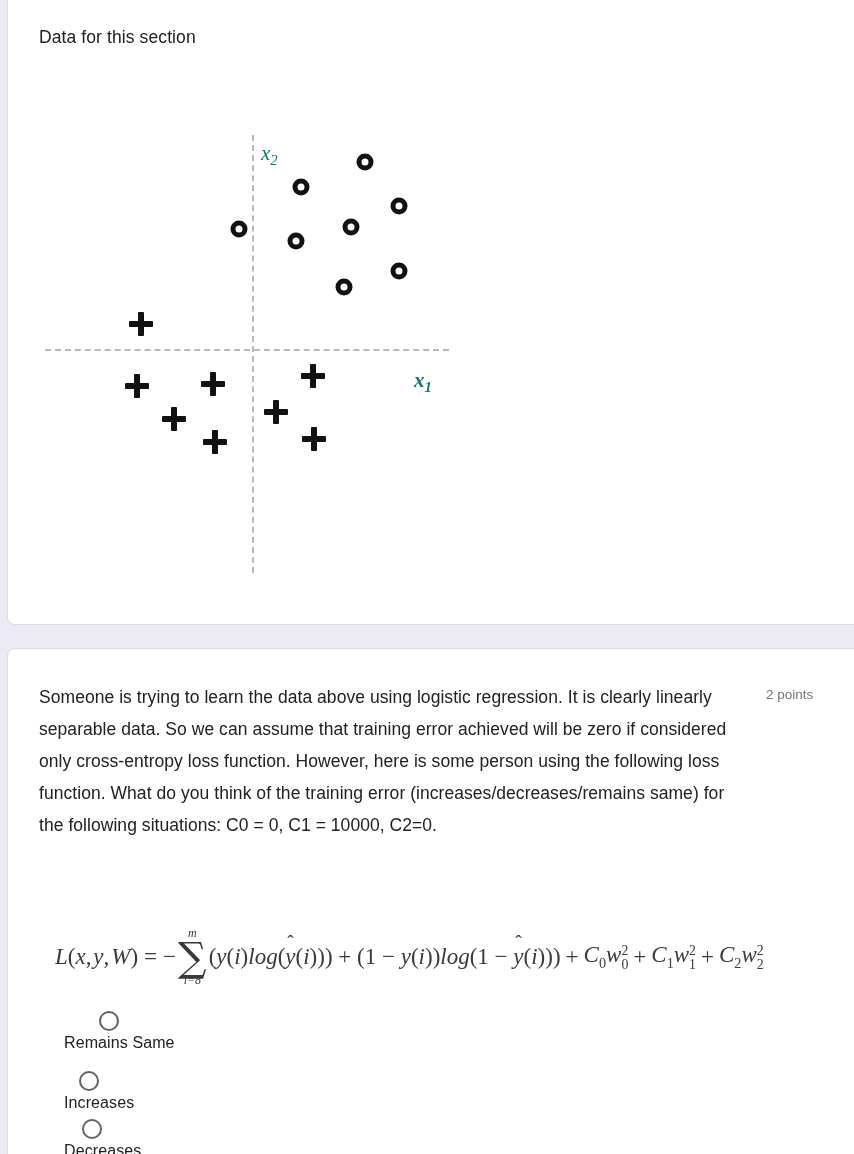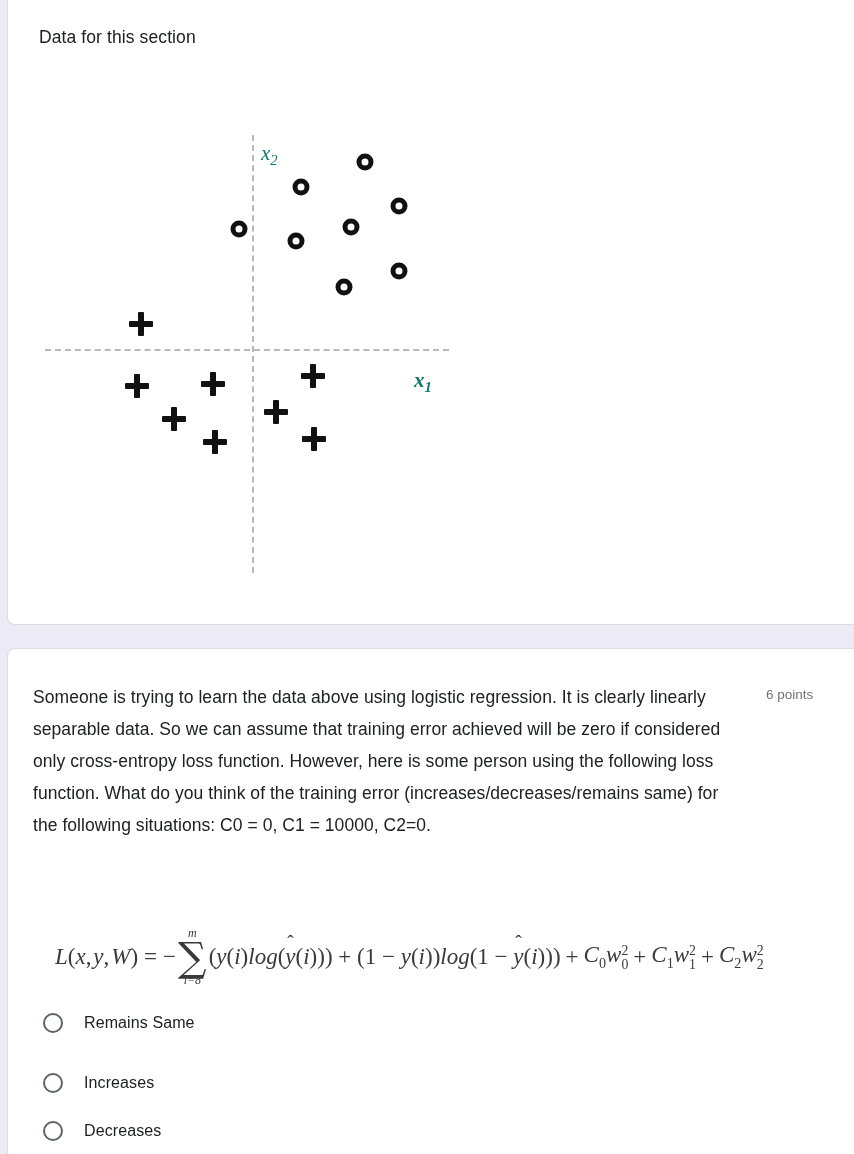--- a/index.html
+++ b/index.html
@@ -134,21 +134,21 @@
     top: 50%;
     left: 0;
     height: 6.5px;
     width: 24px;
     margin-top: -3.25px;
   }
 
   
   .q-body {
     position: absolute;
-    left: 25px;
+    left: 31px;
     top: 32px;
     width: 700px;
   }
   .q-text {
     font-size: 17.5px;
     line-height: 32px;
     color: #202124;
     letter-spacing: 0.05px;
   }
   .q-points {
@@ -217,20 +217,21 @@
   }
   .subsup span { line-height: 1.05; }
 
   
   .option {
     position: absolute;
     left: 35px;
     display: flex;
     align-items: center;
     height: 24px;
+    flex-direction: column;
   }
   #option-0 { top: 362px; }
   #option-1 { top: 422px; }
   #option-2 { top: 470px; text-align: center; }
   .radio {
     width: 20px;
     height: 20px;
     border-radius: 50%;
     border: 2px solid #5f6368;
     box-sizing: border-box;
@@ -281,21 +282,21 @@
 
     </div>
   </section>
 
   <section class="card" id="question-card">
 
     <div class="q-body">
       <div class="q-text">Someone is trying to learn the data above using logistic regression. It is clearly linearly separable data. So we can assume that training error achieved will be zero if considered only cross-entropy loss function. However, here is some person using the following loss function. What do you think of the training error (increases/decreases/remains same) for the following situations: C0 = 0, C1 = 10000, C2=0.</div>
     </div>
 
-    <div class="q-points">6 points</div>
+    <div class="q-points">2 points</div>
 
     <div class="formula">
       <span><i>L</i>(<i>x</i>, <i>y</i>, <i>W</i>)</span>
       <span style="padding:0 6px">=</span>
       <span>−</span>
       <span class="sumblock">
         <span class="lim">m</span>
         <span class="sigma">∑</span>
         <span class="lim">i=8</span>
       </span>

